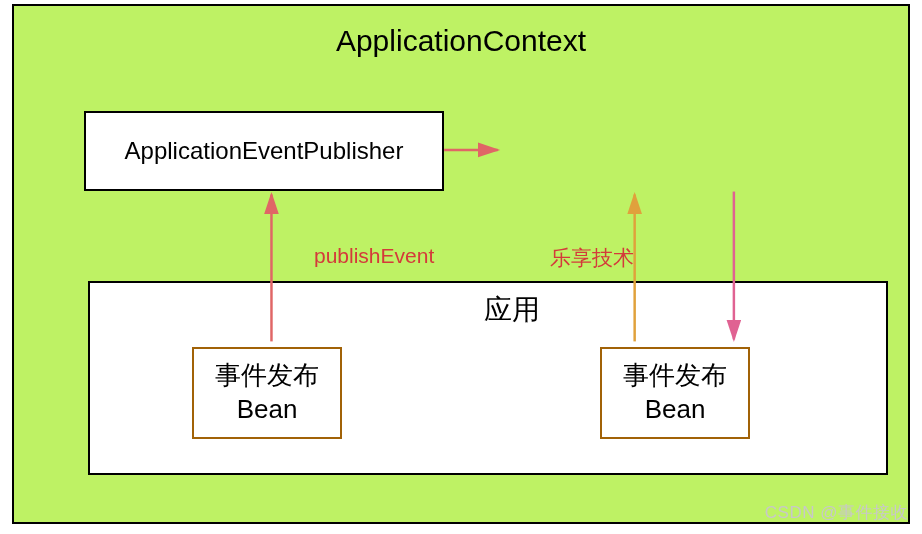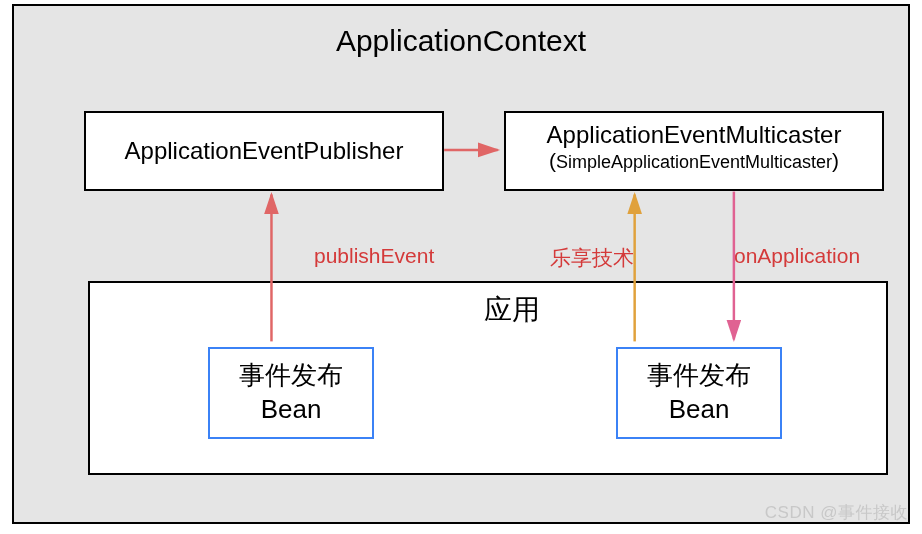--- a/index.html
+++ b/index.html
@@ -9,21 +9,21 @@
     background: #fff;
     position: relative;
     font-family: Arial, "Microsoft YaHei", sans-serif;
   }
   .outer {
     position: absolute;
     left: 12px;
     top: 4px;
     width: 898px;
     height: 520px;
-    background: #e5e5e5;
+    background: #bef264;
     border: 2px solid #000;
   }
   .title {
     position: absolute;
     top: 18px;
     left: 0;
     width: 100%;
     text-align: center;
     font-size: 30px;
     color: #000;
@@ -64,29 +64,28 @@
     width: 100%;
     top: 8px;
     text-align: center;
     font-size: 28px;
     color: #000;
     padding-left: 48px;
   }
   .bean {
     position: absolute;
     background: #fff;
-    border: 2px solid #3b82f6;
-    width: 166px;
+    border: 2px solid #a16207;
+    width: 150px;
     height: 92px;
     text-align: center;
     padding-top: 10px;
     font-size: 26px;
     color: #000;
     line-height: 1.3;
-    margin-left: 16px;
   }
   .bean-pub { left: 102px; top: 64px; }
   .bean-recv { left: 510px; top: 64px; }
   .watermark {
     position: absolute;
     right: 14px;
     bottom: 10px;
     font-size: 17px;
     color: #c8c8c8;
     letter-spacing: 0.5px;
@@ -112,42 +111,37 @@
 </head>
 <body>
 
 <div class="outer">
   <div class="title">ApplicationContext</div>
 
   <div class="box publisher">
     <div class="box-title">ApplicationEventPublisher</div>
   </div>
 
-  <div class="box multicaster">
-    <div class="box-title">ApplicationEventMulticaster</div>
-    <div class="box-sub">(<span class="inner">SimpleApplicationEventMulticaster</span>)</div>
-  </div>
 
   <div class="box app">
     <div class="app-title">应用</div>
 
     <div class="bean bean-pub">
       <div>事件发布</div>
       <div>Bean</div>
     </div>
 
     <div class="bean bean-recv">
       <div>事件发布</div>
       <div>Bean</div>
     </div>
   </div>
 
   <div class="label lbl-publish">publishEvent</div>
   <div class="label lbl-auto">乐享技术</div>
-  <div class="label lbl-onapp">onApplication</div>
 
   <svg class="arrows" viewBox="0 0 898 520">
     <defs>
       <marker id="ah-red" markerWidth="10" markerHeight="10" refX="8" refY="3" orient="auto">
         <path d="M0,0 L9,3 L0,6 Z" fill="#e06666"></path>
       </marker>
       <marker id="ah-orange" markerWidth="10" markerHeight="10" refX="8" refY="3" orient="auto">
         <path d="M0,0 L9,3 L0,6 Z" fill="#e0a13c"></path>
       </marker>
       <marker id="ah-pink" markerWidth="10" markerHeight="10" refX="8" refY="3" orient="auto">

